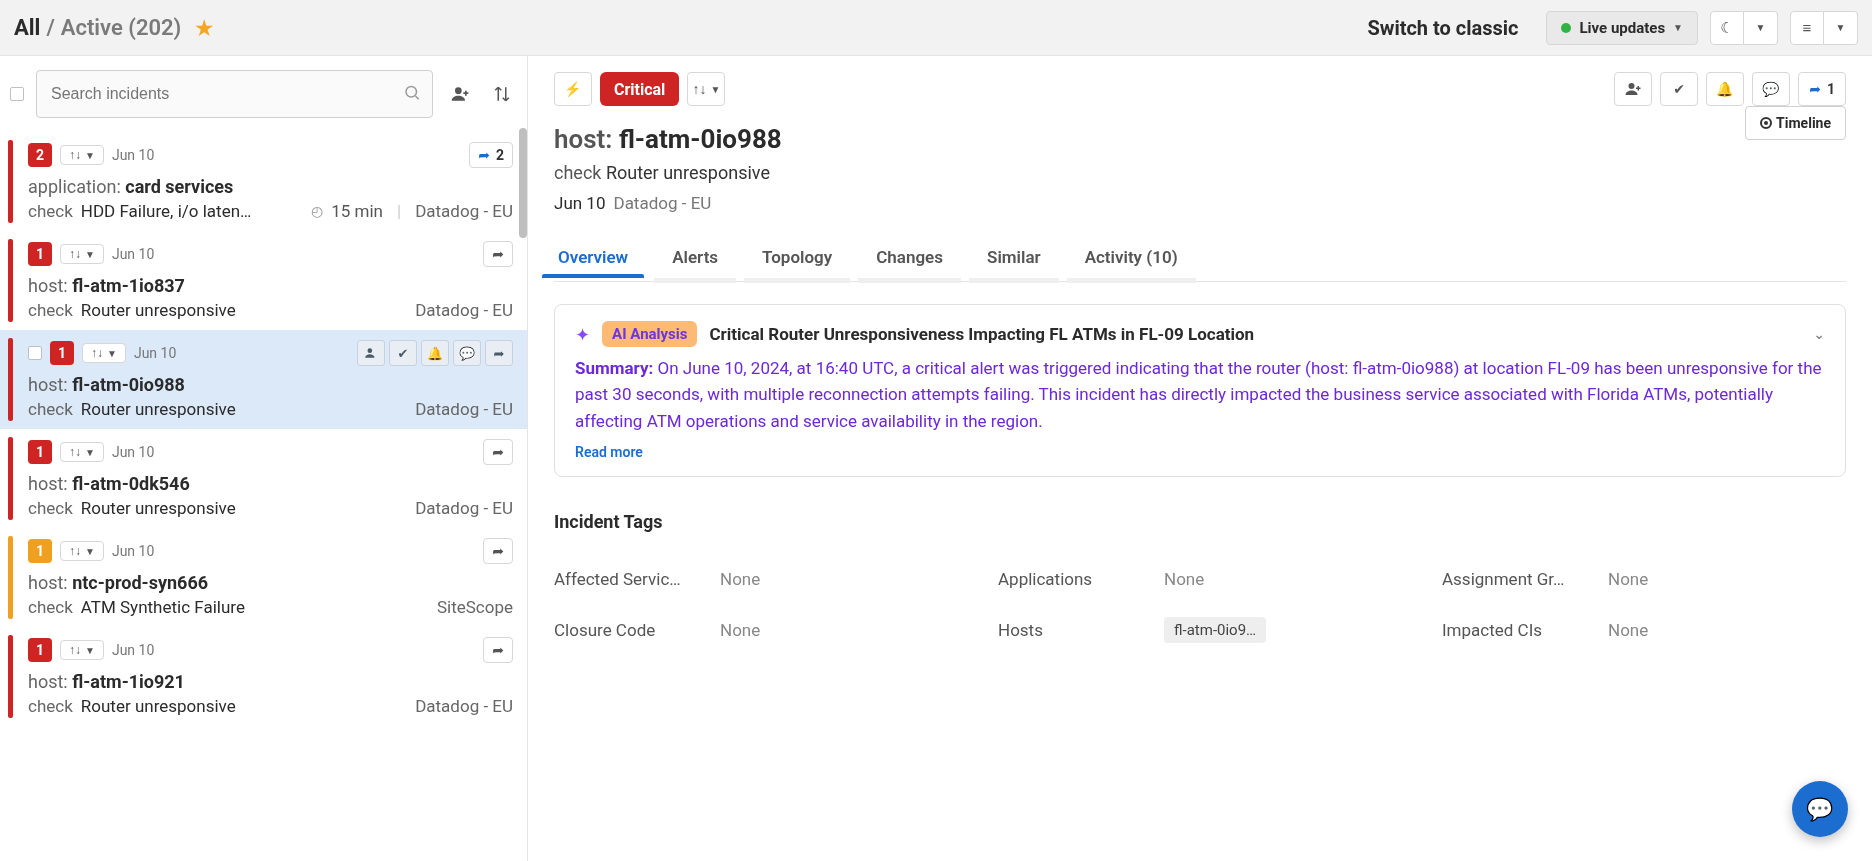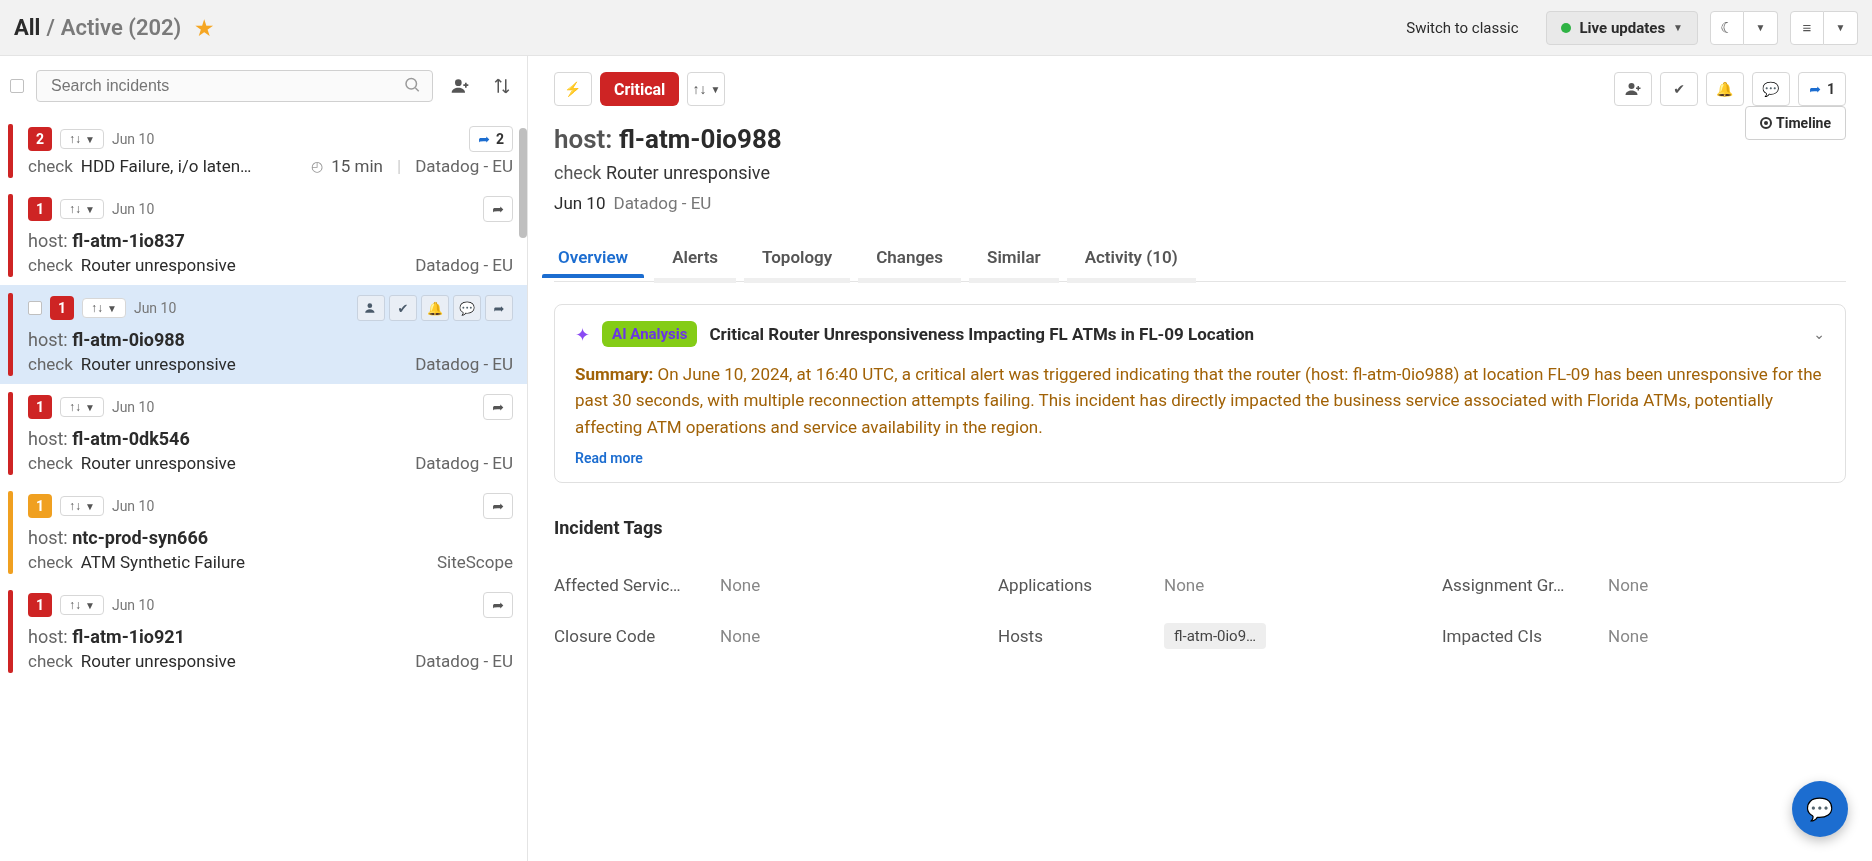--- a/index.html
+++ b/index.html
@@ -19,21 +19,21 @@
     border-bottom: 1px solid #e4e4e4;
     display: flex;
     align-items: center;
     padding: 0 14px;
     gap: 12px;
   }
   .breadcrumb { font-size: 22px; font-weight: 700; display:flex; align-items:center; gap:6px;}
   .breadcrumb .muted { color: #7a7a7a; font-weight: 600; }
   .star-icon { color: #f5a623; font-size: 20px; margin-left: 8px; }
   .topbar-spacer { flex: 1; }
-  .switch-classic { font-weight: 400; font-size: 15px; margin-right: 16px; }
+  .switch-classic { font-weight: 700; font-size: 20px; margin-right: 16px; }
   .live-updates-btn {
     background: #e9e9e9; border:1px solid #d7d7d7; border-radius:4px;
     padding: 7px 14px; font-size:15px; font-weight:700; display:flex; align-items:center; gap:8px;
     cursor:pointer;
   }
   .green-dot { width:10px; height:10px; background:#2fb344; border-radius:50%; display:inline-block;}
   .caret { font-size: 10px; color:#555;}
   .topbar-btn {
     background:#fff; border:1px solid #d7d7d7; border-radius:4px; height:34px;
     min-width:34px; display:flex; align-items:center; justify-content:center; cursor:pointer;
@@ -46,21 +46,21 @@
   
   .cols { display:flex; height: calc(100% - 56px); }
   .left { width: 528px; border-right: 1px solid #e4e4e4; display:flex; flex-direction:column; position:relative;}
   .right { flex:1; padding: 16px 26px 0 26px; overflow-y:auto; }
 
   
   .left-toolbar { display:flex; align-items:center; gap:12px; padding: 14px 10px; }
   .checkbox-empty { width:14px; height:14px; border:1.5px solid #c0c0c0; border-radius:2px; background:#fff; }
   .search-wrap { flex:1; position:relative; }
   .search-input {
-    width:100%; height:32px; padding:0 40px 0 14px; font-size:16px;
+    width:100%; height:48px; padding:0 40px 0 14px; font-size:16px;
     border:1px solid #d0d0d0; border-radius:4px; background:#fafafa;
   }
   .search-icon-in { position:absolute; right:12px; top:50%; transform:translateY(-50%); color:#9a9a9a;}
   .left-icon-btn { width:30px; height:30px; display:flex; align-items:center; justify-content:center; color:#555; cursor:pointer;}
   .scroll-indicator { position:absolute; right:0; top:72px; width:8px; height:110px; background:#bfbfbf; border-radius:4px;}
 
   
   .incident-list { flex:1; overflow-y:auto; }
   .incident {
     position:relative; padding: 10px 14px 10px 28px; border-bottom:0;
@@ -134,24 +134,24 @@
   .tab.active::after { content:""; position:absolute; left:-12px; right:-12px; bottom:-1px; height:4px; background:#1c6dd0; border-radius:2px 2px 0 0;}
   .tab .count { color:#555; font-weight:600;text-align:center;}
   .tab-fade::before{ content:""; position:absolute; left:-14px; right:-14px; bottom:-6px; height:5px; background:#efefef;}
 
   
   .card {
     border:1px solid #e0e0e0; border-radius:8px; padding:16px 20px; margin-top:22px;
   }
   .ai-row { display:flex; align-items:center; gap:12px;}
   .sparkle { color:#8a4af3; font-size:18px;}
-  .ai-chip { background:#84cc16; color:#6a36e3; font-weight:700; border-radius:6px; padding:4px 10px; font-size:15px;}
+  .ai-chip { background:#fdba74; color:#6a36e3; font-weight:700; border-radius:6px; padding:4px 10px; font-size:15px;}
   .ai-title { font-weight:700; font-size:17px;}
   .ai-expand { margin-left:auto; color:#777; cursor:pointer;}
-  .ai-body { margin-top:14px; font-size:17px; line-height:1.55; color:#a16207;}
+  .ai-body { margin-top:8px; font-size:17px; line-height:1.55; color:#6d28d9;}
   .ai-body .label { font-weight:700;}
   .read-more { color:#1c6dd0; font-weight:600; margin-top:10px; display:inline-block; cursor:pointer;}
 
   
   .section-h { font-size:18px; font-weight:700; margin-top:34px;}
   .tags-grid { margin-top:37px; display:grid; grid-template-columns: 1fr 1fr 1fr; column-gap:40px; row-gap:28px;}
   .tag-pair { display:flex; align-items:center; gap:16px;}
   .tag-label { color:#555; font-size:17px; width:150px; white-space:nowrap; overflow:hidden; text-overflow:ellipsis;}
   .tag-val { color:#888; font-size:17px;}
   .host-chip { background:#eee; border-radius:4px; padding:4px 10px; color:#444; font-size:15px;}
@@ -237,20 +237,24 @@
               <span>↑↓</span>
               <span class="caret">▼</span>
             </div>
       <div class="inc-date">Jun 10</div>
       <div class="spacer"></div>
       <div class="inc-share">
       <span class="share-arrow">➦</span>
       <span style="font-weight:700">2</span>
     </div>
     </div>
+    <div class="inc-title">
+      <span class="muted">application:</span>
+      <span class="strong">card services</span>
+    </div>
     <div class="inc-sub">
       <span class="muted">check</span>
       <span>HDD Failure, i/o laten…</span>
       <div class="spacer"></div>
       <span class="clock-icon">◴</span>
       <span style="color:#555">15 min</span>
       <span class="pipe">|</span>
       <span class="source">Datadog - EU</span>
     </div>
         </div>

